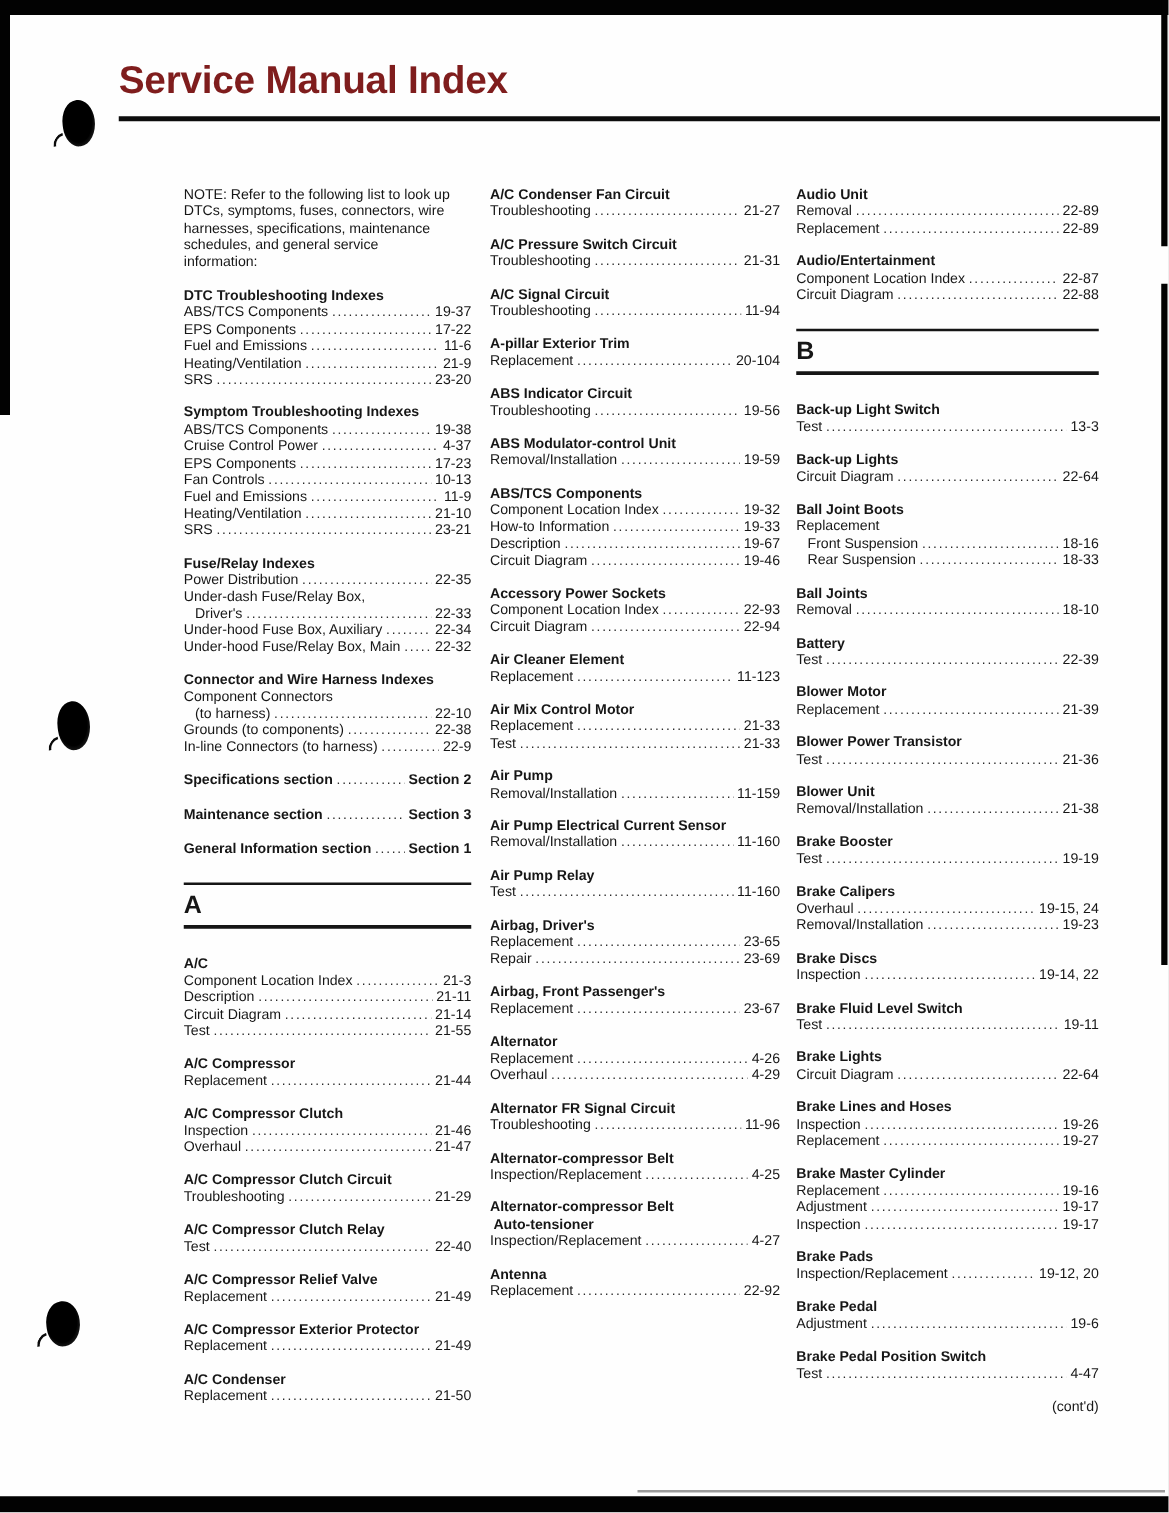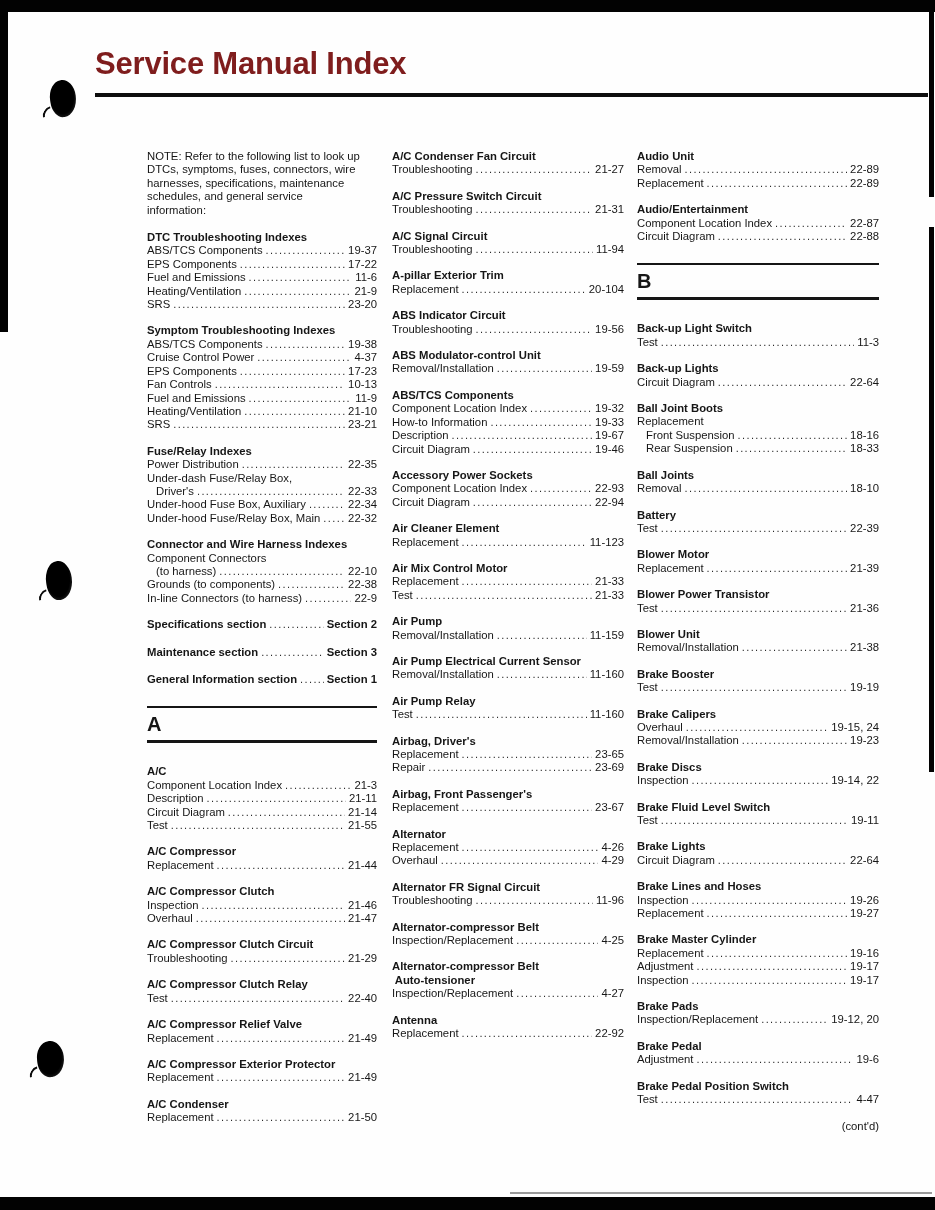--- a/index.html
+++ b/index.html
@@ -586,21 +586,21 @@
         </div>
       </div>
       <div class="sec"><span>B</span></div>
       <div class="block">
         <div class="hd">
           <span>Back-up Light Switch</span>
         </div>
         <div class="row">
           <span class="lbl">Test</span>
           <span class="dots"></span>
-          <span class="pg">11-3</span>
+          <span class="pg">13-3</span>
         </div>
       </div>
       <div class="block">
         <div class="hd">
           <span>Back-up Lights</span>
         </div>
         <div class="row">
           <span class="lbl">Circuit Diagram</span>
           <span class="dots"></span>
           <span class="pg">22-64</span>

